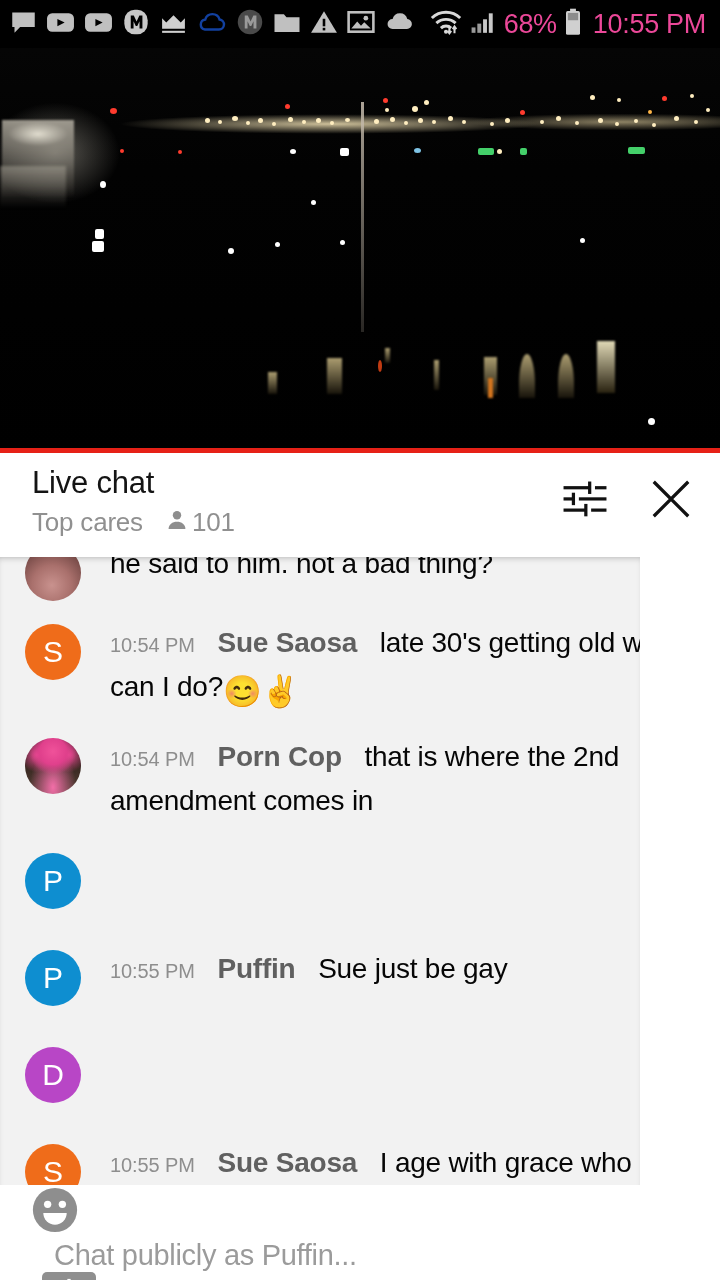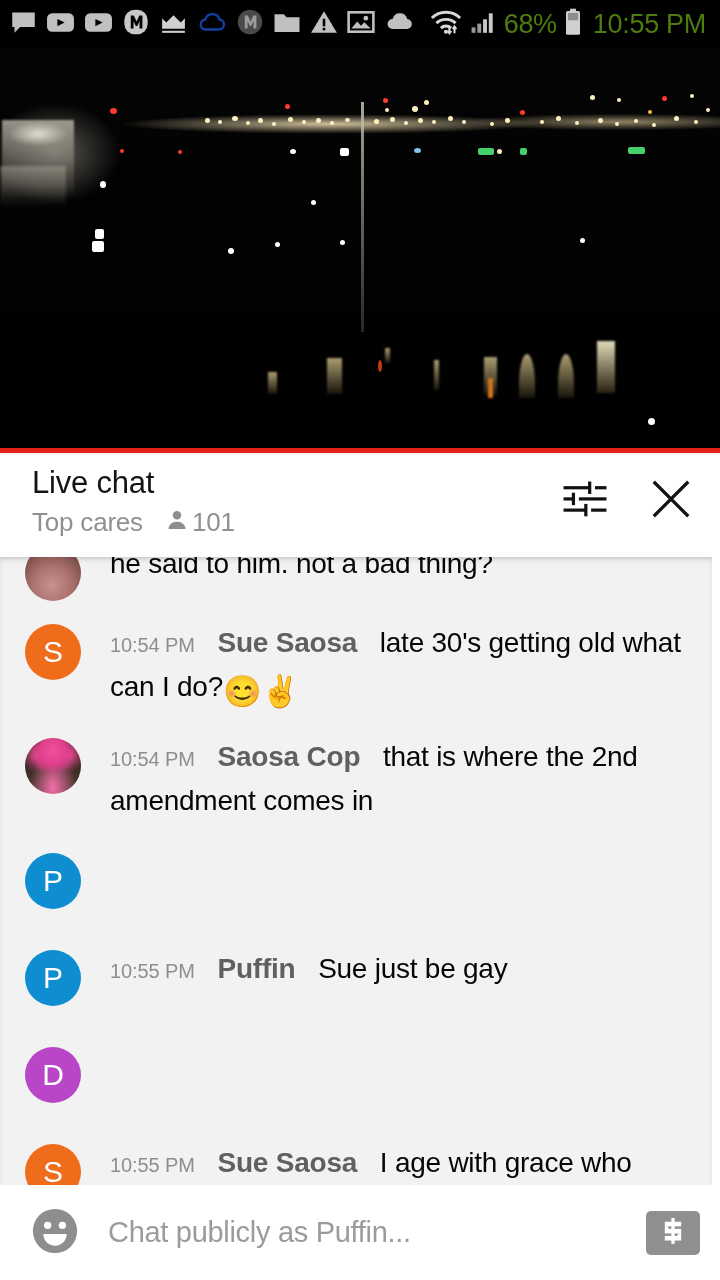--- a/index.html
+++ b/index.html
@@ -41,21 +41,21 @@
     gap: 9px;
     flex: 1;
   }
   .sb-right {
     display: flex;
     align-items: center;
     gap: 7px;
   }
   .sb-ico { display:block; }
   .sb-text {
-    color: #4d7c0f;
+    color: #ec4899;
     font-size: 27px;
     letter-spacing: -0.3px;
     font-family: "Liberation Sans", sans-serif;
     white-space: nowrap;
   }
   .sb-clock { margin-left: 4px; }
 
   
   .video {
     position: absolute;
@@ -174,21 +174,21 @@
     width: 62px; height: 62px;
     display: flex;
     align-items: center;
     justify-content: center;
   }
 
   
   .chat-body {
     position: absolute;
     top: 557px; left: 0;
-    width: 712px;
+    width: 640px;
     height: 628px;
     background: #f2f2f2;
     overflow: hidden;
     box-shadow: inset 0 4px 7px -4px rgba(0,0,0,0.30);
   }
   .msg {
     position: relative;
     display: flex;
     padding: 0 16px 0 25px;
     box-sizing: border-box;
@@ -246,23 +246,23 @@
     font-size: 31px;
   }
 
   
   .composer {
     position: absolute;
     left: 0; bottom: 0;
     width: 720px; height: 95px;
     background: #ffffff;
     display: flex;
-    align-items: center;
     box-sizing: border-box;
     padding: 0 20px 0 28px;
+    flex-direction: column;
   }
   .emoji-btn {
     flex: 0 0 auto;
     width: 54px; height: 54px;
     display: flex; align-items: center; justify-content: center;
   }
   .composer-input {
     flex: 1;
     margin-left: 26px;
     font-size: 29px;
@@ -532,21 +532,21 @@
         <span class="ts">10:54 PM</span>
         <span>&nbsp;&nbsp;</span><span class="author">Sue Saosa</span>
         <span>&nbsp;&nbsp;</span><span class="body-text">late 30's getting old what can I do?</span><span class="emo">😊✌</span>
       </div>
     </div>
 
     <div class="msg" style="margin-top:29px;">
       <div class="avatar photo2"></div>
       <div class="msg-text">
         <span class="ts">10:54 PM</span>
-        <span>&nbsp;&nbsp;</span><span class="author">Saosa Cop</span>
+        <span>&nbsp;&nbsp;</span><span class="author">Porn Cop</span>
         <span>&nbsp;&nbsp;</span><span class="body-text">that is where the 2nd amendment comes in</span>
       </div>
     </div>
 
     <div class="msg" style="margin-top:30px;">
       <div class="avatar" style="background:#0e8ed0;">
         <span>P</span>
       </div>
     </div>
 

